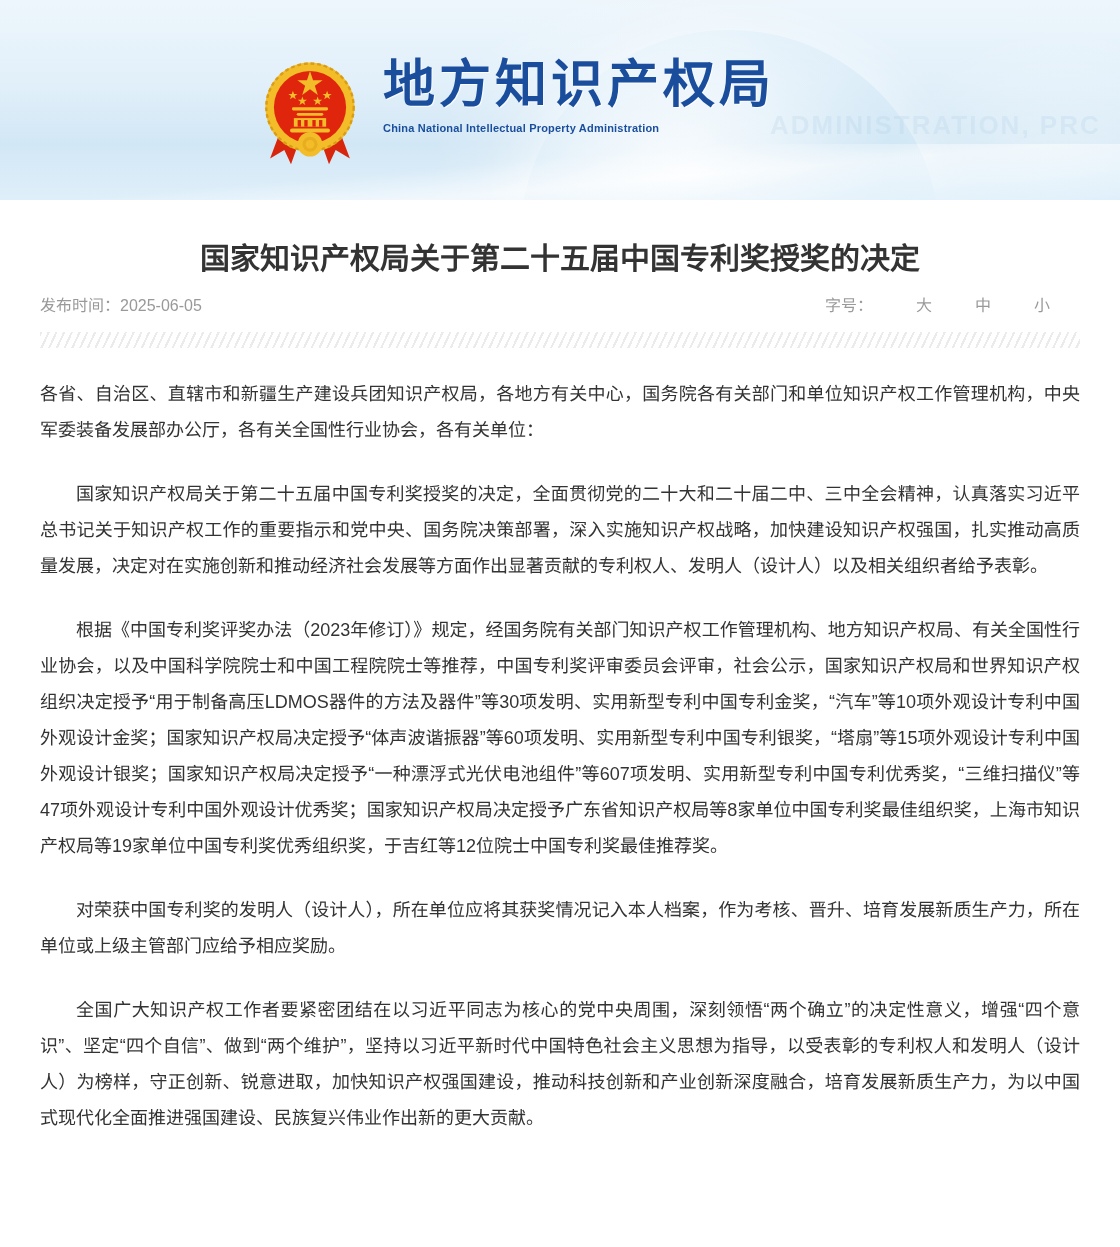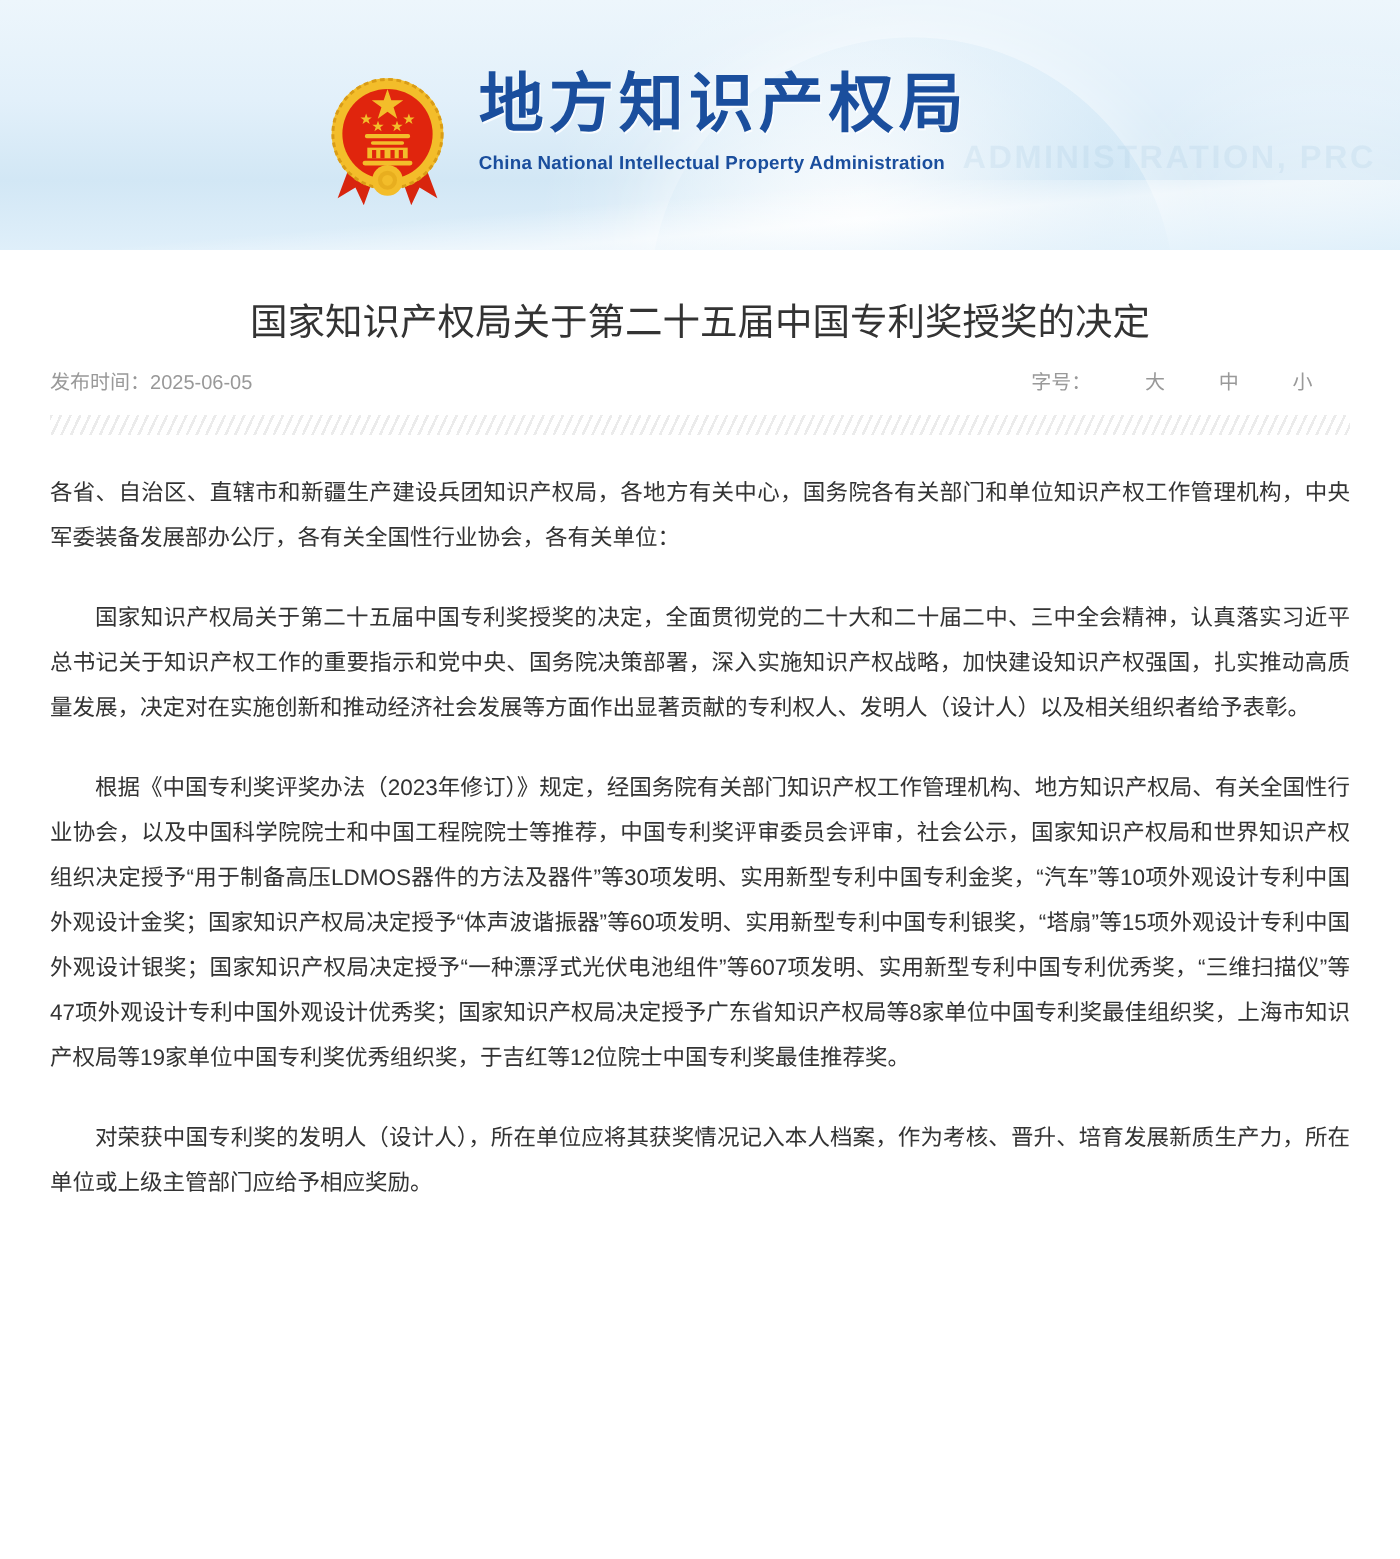--- a/index.html
+++ b/index.html
@@ -55,34 +55,34 @@
     font-size:52px;
     line-height:60px;
     font-weight:bold;
     color:#1a4e9d;
     letter-spacing:4px;
     white-space:nowrap;
     text-shadow:1px 1px 0 rgba(255,255,255,0.8);
   }
   .site-subtitle{
     margin-top:8px;
-    font-size:15px;
+    font-size:11px;
     font-weight:bold;
     color:#1a4e9d;
     letter-spacing:0.2px;
     white-space:nowrap;
   }
   
   .content{padding:0 40px 48px 40px;}
   .article-title{
     margin:40px 0 0 0;
     text-align:center;
     font-size:30px;
     line-height:38px;
-    font-weight:normal;
+    font-weight:bold;
     color:#333;
   }
   .meta-row{
     margin-top:14px;
     display:flex;
     justify-content:space-between;
     align-items:center;
     font-size:16px;
     color:#999;
   }
@@ -170,14 +170,15 @@
     </div>
   </div>
 
   <div class="hatch-divider"></div>
 
   <article class="article-body">
     <p>各省、自治区、直辖市和新疆生产建设兵团知识产权局，各地方有关中心，国务院各有关部门和单位知识产权工作管理机构，中央军委装备发展部办公厅，各有关全国性行业协会，各有关单位：</p>
     <p class="indent">国家知识产权局关于第二十五届中国专利奖授奖的决定，全面贯彻党的二十大和二十届二中、三中全会精神，认真落实习近平总书记关于知识产权工作的重要指示和党中央、国务院决策部署，深入实施知识产权战略，加快建设知识产权强国，扎实推动高质量发展，决定对在实施创新和推动经济社会发展等方面作出显著贡献的专利权人、发明人（设计人）以及相关组织者给予表彰。</p>
     <p class="indent">根据《中国专利奖评奖办法（2023年修订）》规定，经国务院有关部门知识产权工作管理机构、地方知识产权局、有关全国性行业协会，以及中国科学院院士和中国工程院院士等推荐，中国专利奖评审委员会评审，社会公示，国家知识产权局和世界知识产权组织决定授予“用于制备高压LDMOS器件的方法及器件”等30项发明、实用新型专利中国专利金奖，“汽车”等10项外观设计专利中国外观设计金奖；国家知识产权局决定授予“体声波谐振器”等60项发明、实用新型专利中国专利银奖，“塔扇”等15项外观设计专利中国外观设计银奖；国家知识产权局决定授予“一种漂浮式光伏电池组件”等607项发明、实用新型专利中国专利优秀奖，“三维扫描仪”等47项外观设计专利中国外观设计优秀奖；国家知识产权局决定授予广东省知识产权局等8家单位中国专利奖最佳组织奖，上海市知识产权局等19家单位中国专利奖优秀组织奖，于吉红等12位院士中国专利奖最佳推荐奖。</p>
     <p class="indent">对荣获中国专利奖的发明人（设计人），所在单位应将其获奖情况记入本人档案，作为考核、晋升、培育发展新质生产力，所在单位或上级主管部门应给予相应奖励。</p>
+    <p class="indent">全国广大知识产权工作者要紧密团结在以习近平同志为核心的党中央周围，深刻领悟“两个确立”的决定性意义，增强“四个意识”、坚定“四个自信”、做到“两个维护”，坚持以习近平新时代中国特色社会主义思想为指导，以受表彰的专利权人和发明人（设计人）为榜样，守正创新、锐意进取，加快知识产权强国建设，推动科技创新和产业创新深度融合，培育发展新质生产力，为以中国式现代化全面推进强国建设、民族复兴伟业作出新的更大贡献。</p>
   </article>
 </main>
 
 </body></html>

